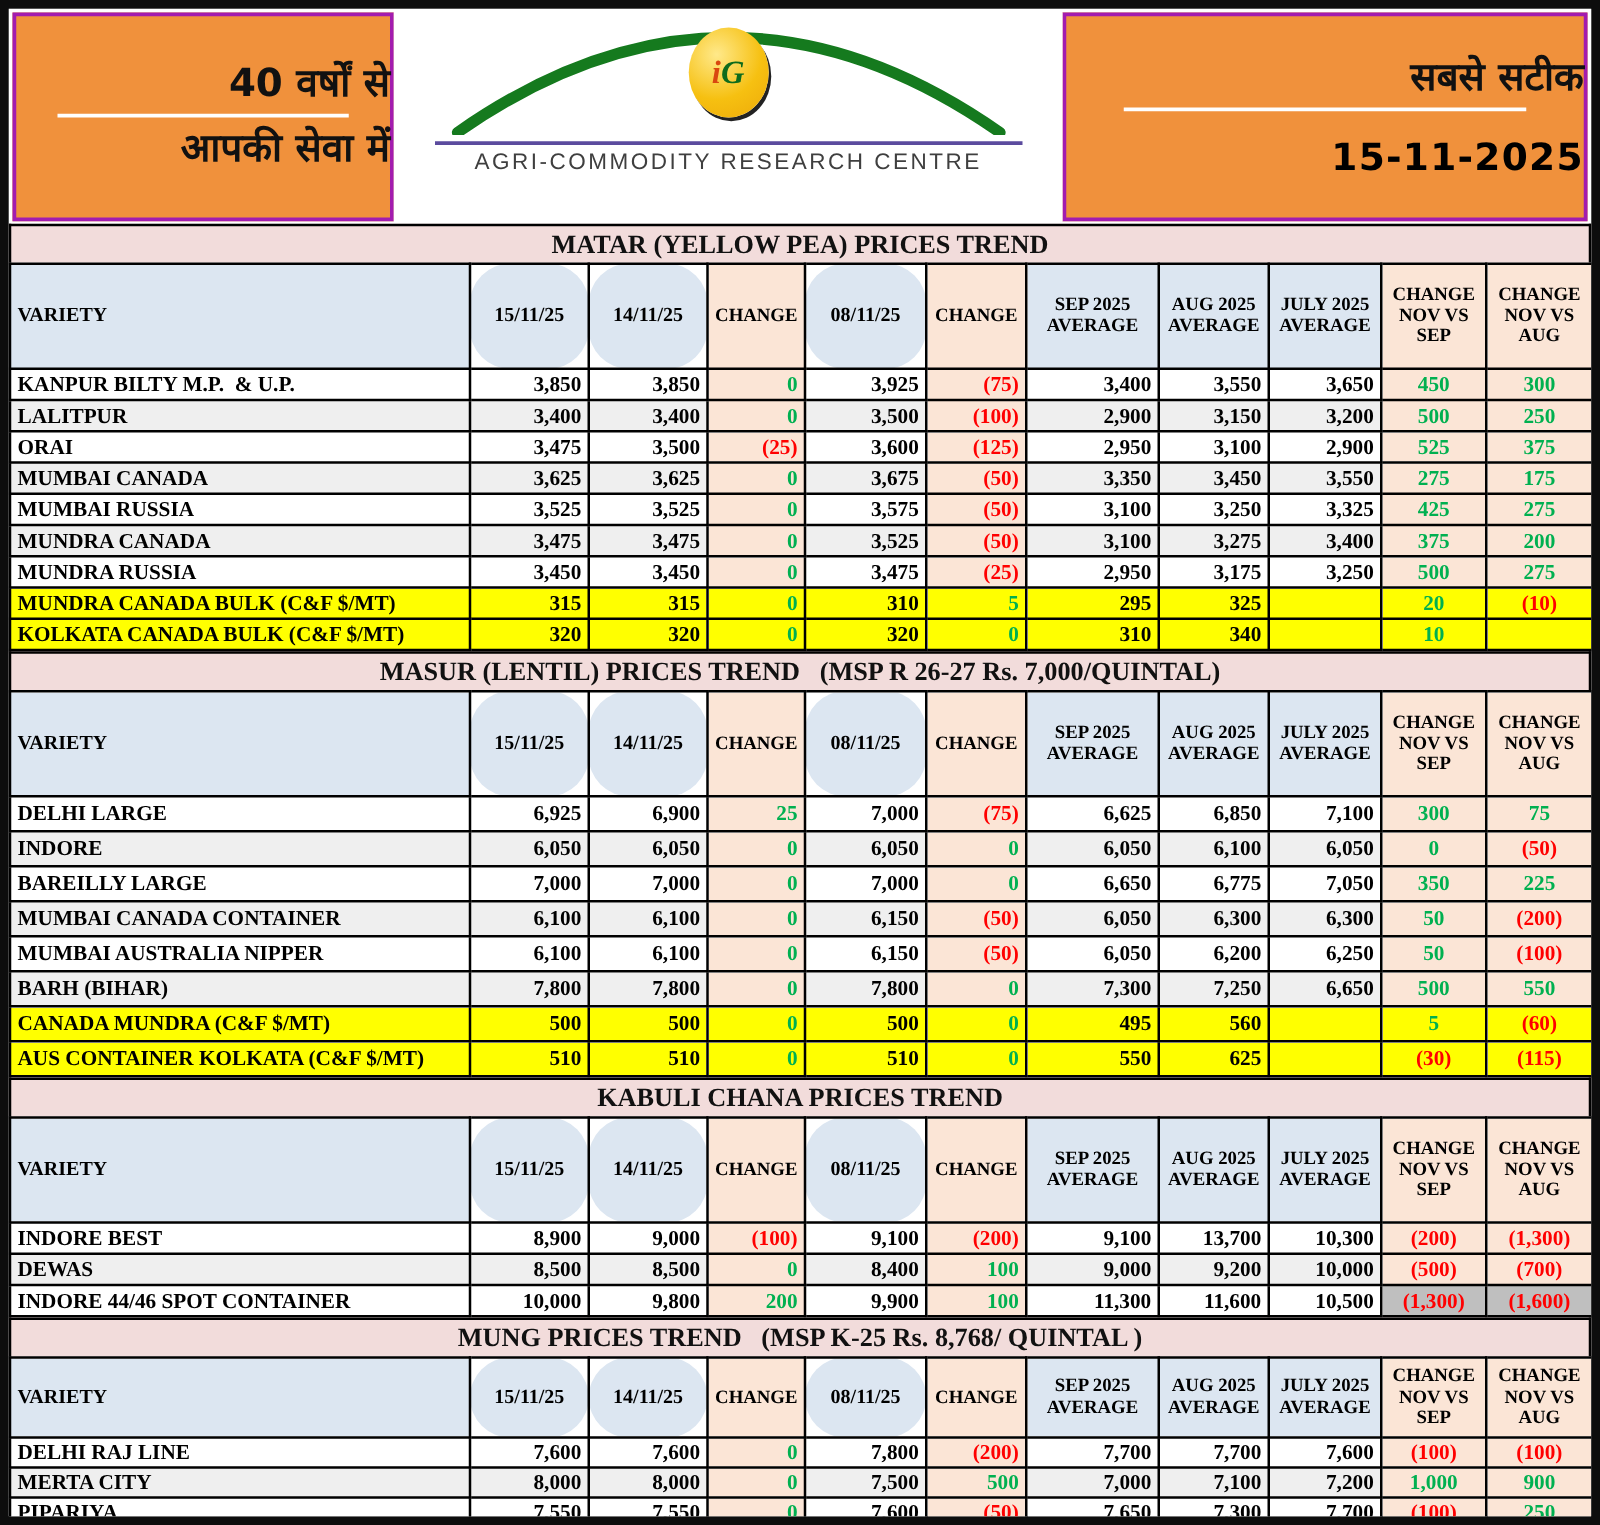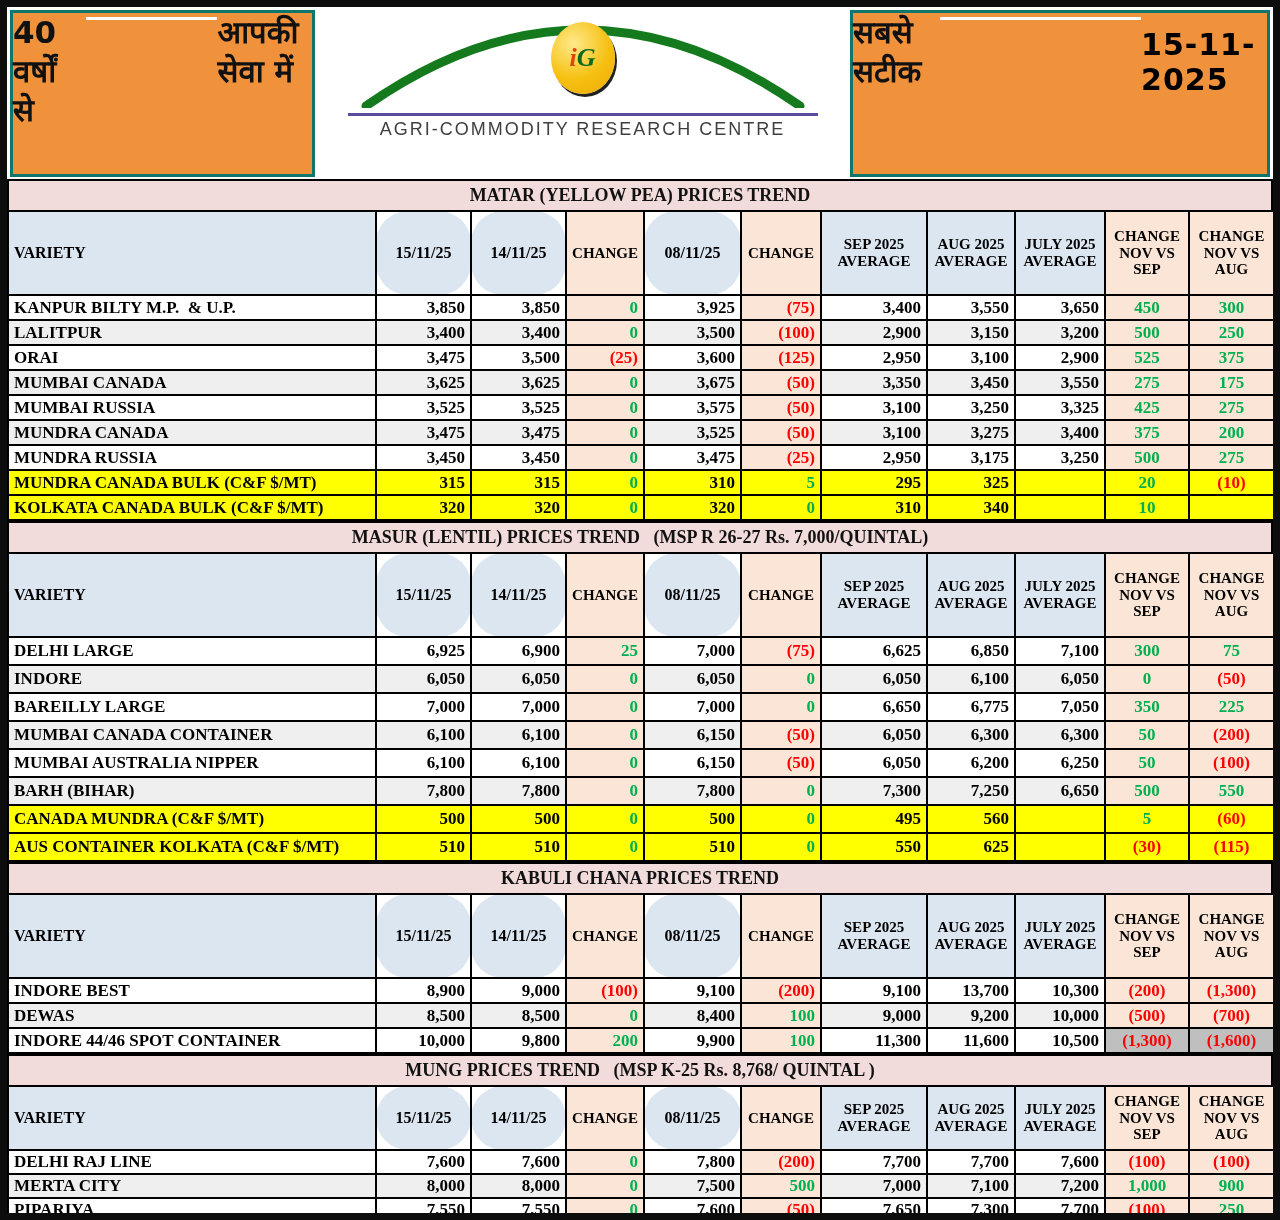--- a/index.html
+++ b/index.html
@@ -1,40 +1,40 @@
 <!DOCTYPE html>
 <html><head>
 <meta charset="utf-8">
 <style>
   html,body{margin:0;padding:0;background:#2a2a2a;}
   body{width:1280px;height:1220px;overflow:hidden;font-family:"Liberation Serif",serif;}
   .frame{box-sizing:border-box;width:1280px;height:1220px;border:7px solid #0d0d0d;background:#fff;overflow:hidden;}
 
   
   .banner{display:flex;align-items:stretch;height:172px;background:#fff;padding:3px 3px 2px 3px;box-sizing:border-box;}
-  .ban-box{background:#f0913c;border:3px solid #0f766e;box-sizing:border-box;display:flex;flex-direction:row;align-items:flex-start;justify-content:center;}
+  .ban-box{background:#f0913c;border:3px solid #a21caf;box-sizing:border-box;display:flex;flex-direction:column;align-items:flex-end;justify-content:center;}
   .ban-left{width:305px;}
   .ban-right{width:420px;}
   .hindi{font-family:"DejaVu Sans",sans-serif;font-weight:bold;color:#111;font-size:31px;line-height:1.25;}
   .white-rule{height:3px;background:#fff;width:78%;margin:4px auto 6px auto;}
   .ban-date{font-family:"DejaVu Sans",sans-serif;font-weight:bold;color:#000;font-size:30px;margin-top:14px;letter-spacing:1px;}
   .ban-center{flex:1;background:#fff;position:relative;display:flex;flex-direction:column;align-items:center;justify-content:flex-start;overflow:hidden;}
   .arc-svg{display:block;margin-top:6px;}
   .logo-oval{position:absolute;left:50%;transform:translateX(-50%);top:12px;width:64px;height:72px;border-radius:50%;
      background:radial-gradient(circle at 35% 30%, #ffe98a 0%, #f6c011 55%, #eda909 100%);
      display:flex;align-items:center;justify-content:center;box-shadow:2px 3px 0 #222;}
   .logo-oval span{font-family:"Liberation Serif",serif;font-weight:bold;font-style:italic;font-size:26px;}
   .ig-i{color:#d9480f;}
   .ig-g{color:#0e6b1c;}
   .logo-title{font-family:"Liberation Serif",serif;font-weight:bold;color:#1c7a2b;font-size:56px;line-height:1;margin-top:-38px;letter-spacing:1px;text-shadow:1px 1px 0 #0b4c14;}
   .purple-rule{height:3px;background:#5b4b9e;width:470px;margin:5px 0 3px 0;}
   .logo-sub{font-family:"Liberation Sans",sans-serif;color:#3f3f3f;font-size:18px;letter-spacing:2px;}
 
   
-  .title-bar{background:#f2dcdb;border:2px solid #000;border-bottom:none;text-align:center;font-weight:bold;font-size:18px;color:#111;height:29px;line-height:28px;white-space:pre;}
+  .title-bar{background:#f2dcdb;border:2px solid #000;border-bottom:none;text-align:center;font-weight:bold;font-size:21px;color:#111;height:29px;line-height:28px;white-space:pre;}
   table{border-collapse:collapse;table-layout:fixed;width:1266px;}
   th,td{border:2px solid #000;box-sizing:border-box;overflow:hidden;}
   th{background:#dce6f1;font-weight:bold;font-size:15px;line-height:1.12;text-align:center;padding:0 1px;}
   th.col-variety{text-align:left;padding-left:5px;font-size:16px;}
   th.hdr-date{font-size:16px;border-radius:32px;}
   th.hdr-change{background:#fbe5d6;}
   td{font-weight:bold;font-size:17px;color:#000;padding:0 5px;background:#fff;}
   tr.alt td{background:#efefef;}
   td.c0{text-align:left;white-space:pre;font-size:17px;}
   td.num{text-align:right;}

